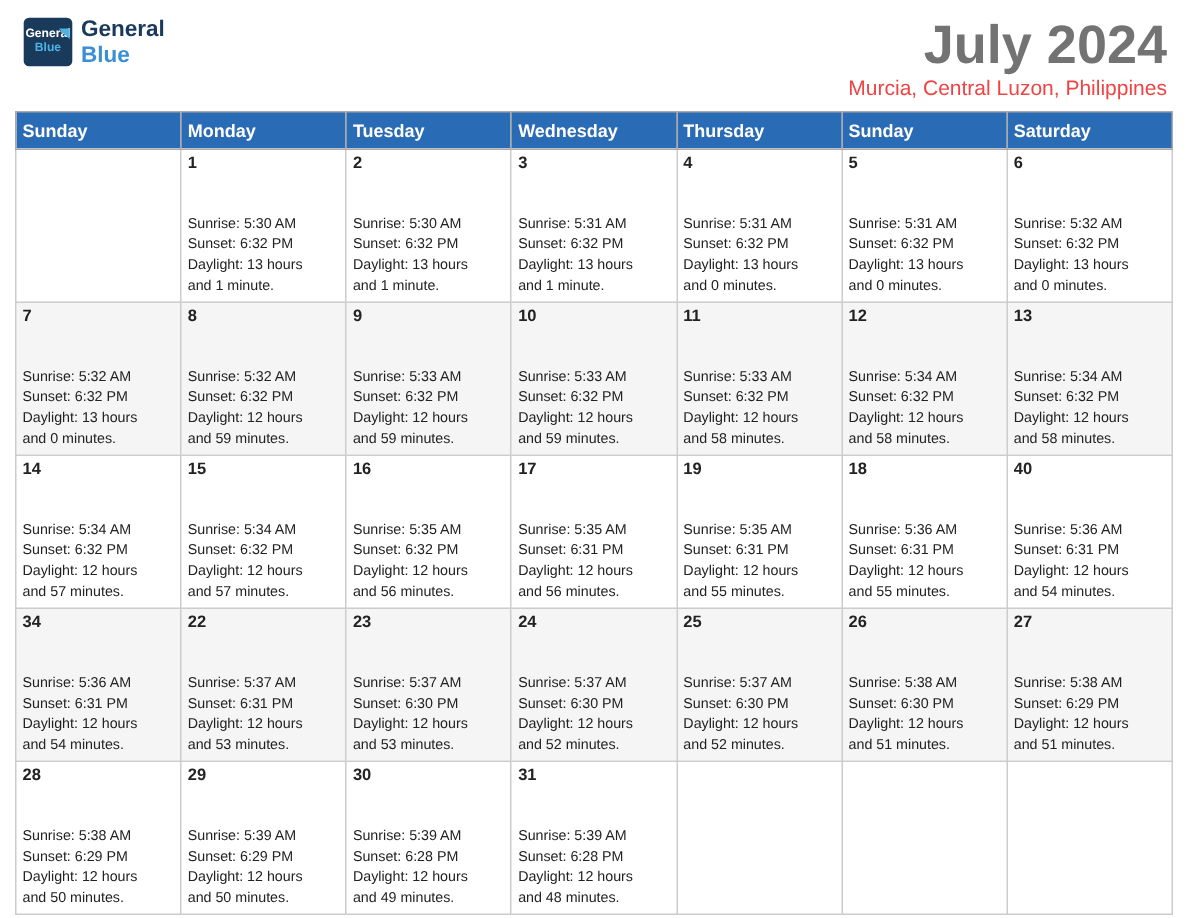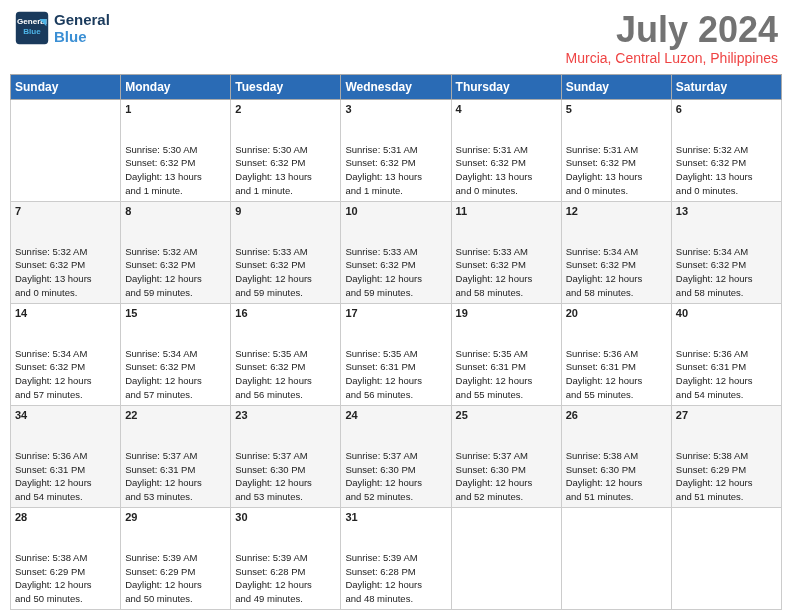--- a/index.html
+++ b/index.html
@@ -240,21 +240,21 @@
 and 56 minutes.</div>
         </td>
         <td>
           <span class="day-num">19</span>
           <div class="cell-info" style="white-space: pre-line;">Sunrise: 5:35 AM
 Sunset: 6:31 PM
 Daylight: 12 hours
 and 55 minutes.</div>
         </td>
         <td>
-          <span class="day-num">20</span>
+          <span class="day-num">18</span>
           <div class="cell-info" style="white-space: pre-line;">Sunrise: 5:36 AM
 Sunset: 6:31 PM
 Daylight: 12 hours
 and 55 minutes.</div>
         </td>
         <td>
           <span class="day-num">40</span>
           <div class="cell-info" style="white-space: pre-line;">Sunrise: 5:36 AM
 Sunset: 6:31 PM
 Daylight: 12 hours

